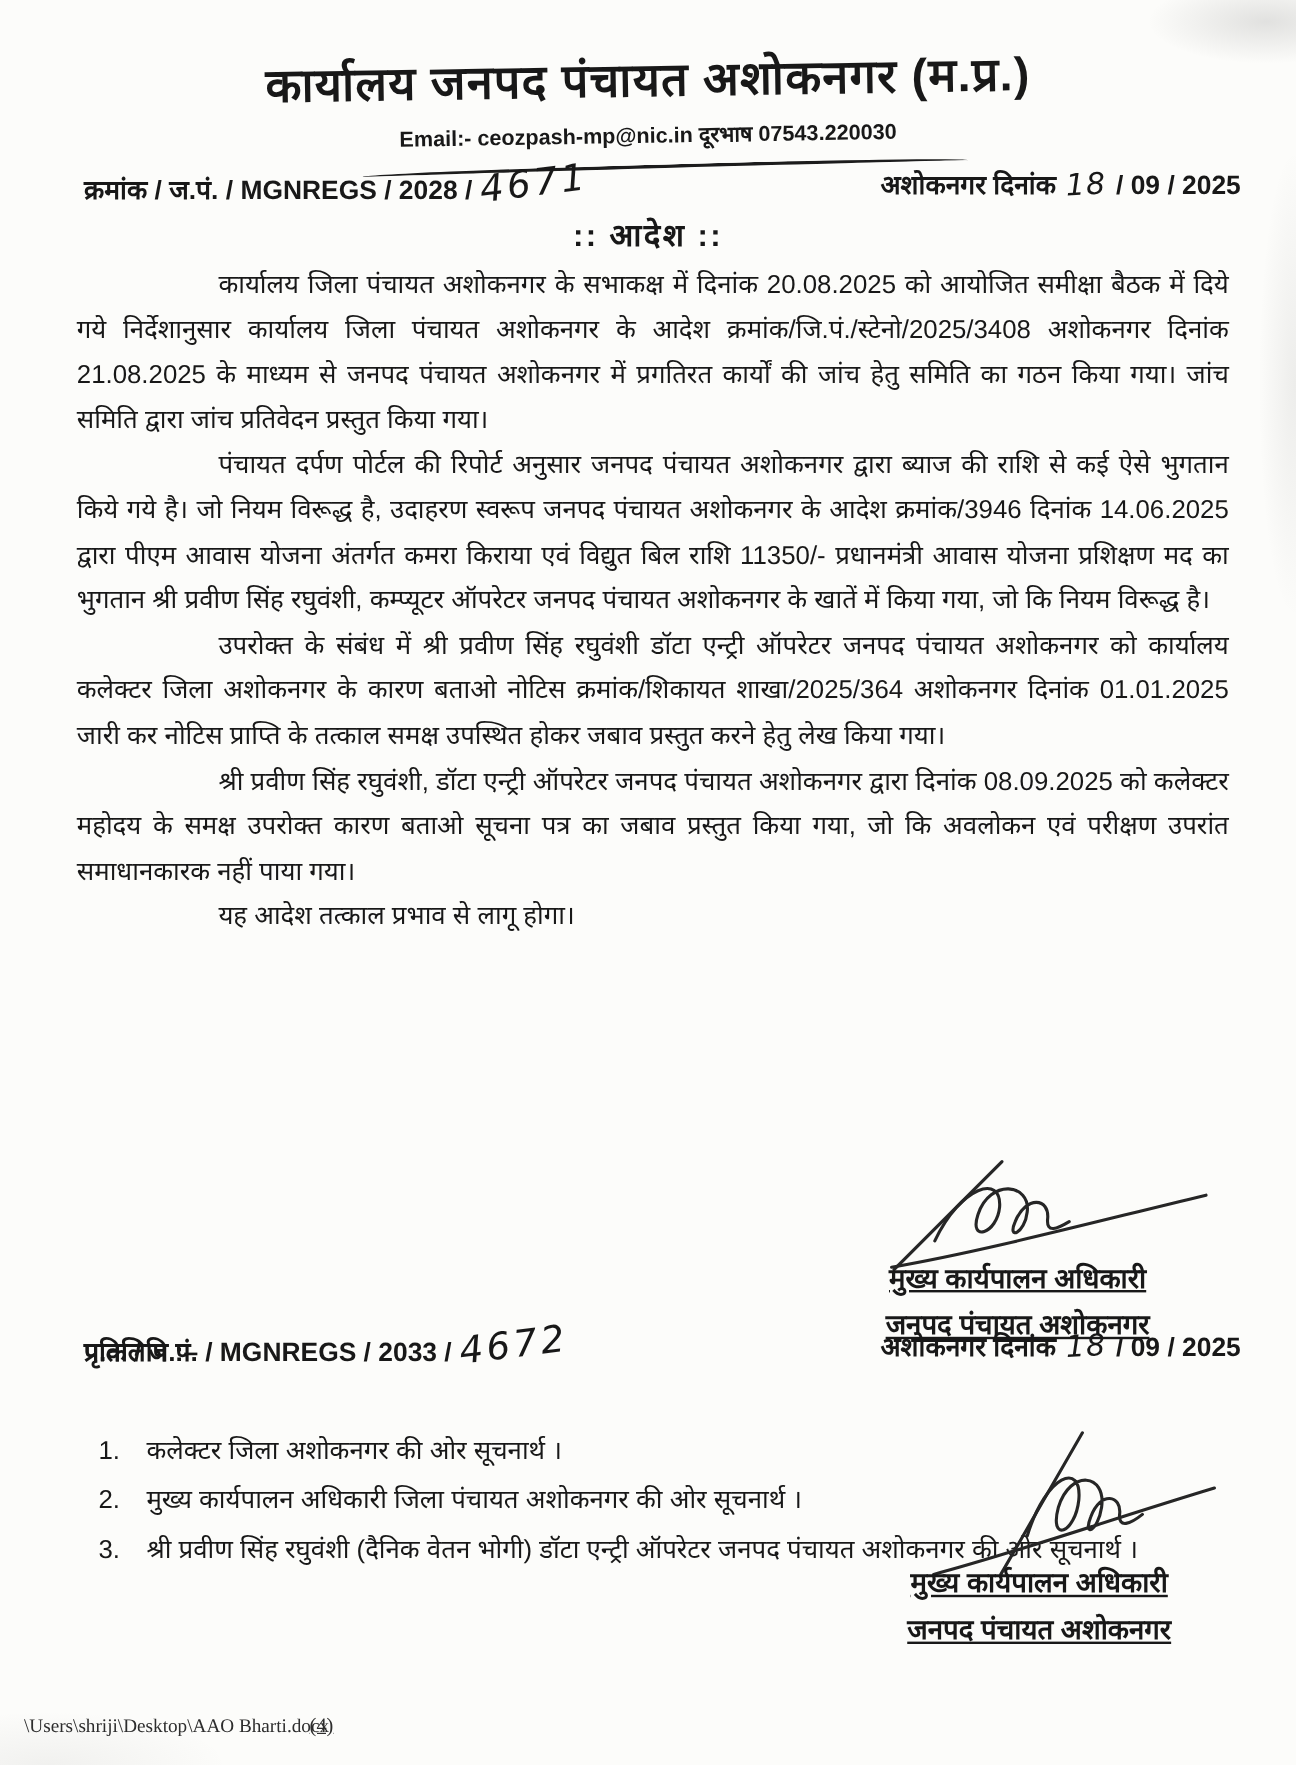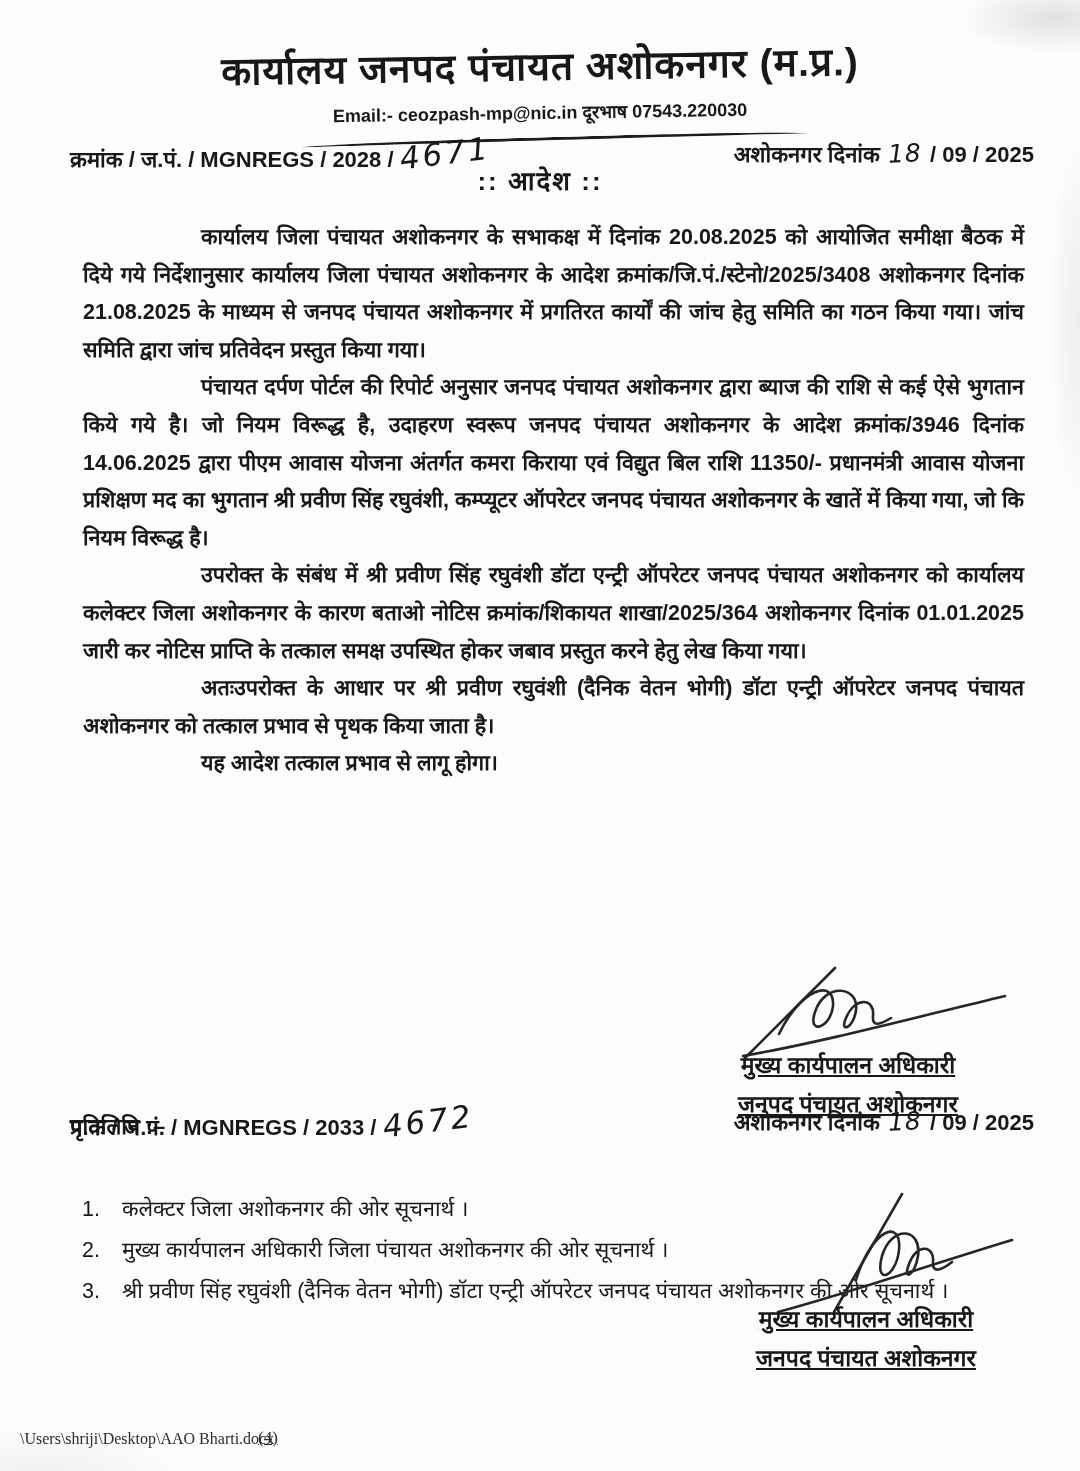--- a/index.html
+++ b/index.html
@@ -39,26 +39,26 @@
   .hand { font-family:"DejaVu Sans",sans-serif; font-style:italic; font-weight:400; }
   .hand-num {
     font-size:31px; letter-spacing:3px; display:inline-block;
     transform:rotate(-7deg) translateY(-3px);
   }
   .hand-date {
     font-size:25px; display:inline-block; transform:rotate(-3deg);
     letter-spacing:1px; padding:0 2px;
   }
   .order-heading {
-    position:absolute; top:162px; left:0; right:0; text-align:center;
+    position:absolute; top:177px; left:0; right:0; text-align:center;
     font-size:26px; font-weight:700; letter-spacing:2px;
   }
   .body-text {
-    position:absolute; top:219px; left:83px; right:56px;
-    font-size:21.5px; line-height:37.6px; text-align:justify; font-weight:700;
+    position:absolute; top:219px; left:64px; right:56px;
+    font-size:21.5px; line-height:37.6px; text-align:justify; font-weight:400;
   }
   .body-text p { margin:0; text-indent:118px; }
   .sig-block { position:absolute; text-align:center;text-decoration:underline; }
   .sig-block svg { display:block; margin:0 auto -16px; }
   .sig-label { font-size:23px; font-weight:700; line-height:39px; white-space:nowrap; }
   .sig1 { top:962px; left:648px; width:400px; }
   .sig2 { top:1188px; left:698px; width:336px; }
   .endorse-row {
     position:absolute; top:1106px; left:70px; right:46px;
     display:flex; justify-content:space-between; align-items:flex-start;
@@ -101,21 +101,21 @@
       <span>/ 09 / 2025</span>
     </span>
   </div>
 
   <div class="order-heading">:: आदेश ::</div>
 
   <div class="body-text">
     <p>कार्यालय जिला पंचायत अशोकनगर के सभाकक्ष में दिनांक 20.08.2025 को आयोजित समीक्षा बैठक में दिये गये निर्देशानुसार कार्यालय जिला पंचायत अशोकनगर के आदेश क्रमांक/जि.पं./स्टेनो/2025/3408 अशोकनगर दिनांक 21.08.2025 के माध्यम से जनपद पंचायत अशोकनगर में प्रगतिरत कार्यों की जांच हेतु समिति का गठन किया गया। जांच समिति द्वारा जांच प्रतिवेदन प्रस्तुत किया गया।</p>
     <p>पंचायत दर्पण पोर्टल की रिपोर्ट अनुसार जनपद पंचायत अशोकनगर द्वारा ब्याज की राशि से कई ऐसे भुगतान किये गये है। जो नियम विरूद्ध है, उदाहरण स्वरूप जनपद पंचायत अशोकनगर के आदेश क्रमांक/3946 दिनांक 14.06.2025 द्वारा पीएम आवास योजना अंतर्गत कमरा किराया एवं विद्युत बिल राशि 11350/- प्रधानमंत्री आवास योजना प्रशिक्षण मद का भुगतान श्री प्रवीण सिंह रघुवंशी, कम्प्यूटर ऑपरेटर जनपद पंचायत अशोकनगर के खातें में किया गया, जो कि नियम विरूद्ध है।</p>
     <p>उपरोक्त के संबंध में श्री प्रवीण सिंह रघुवंशी डॉटा एन्ट्री ऑपरेटर जनपद पंचायत अशोकनगर को कार्यालय कलेक्टर जिला अशोकनगर के कारण बताओ नोटिस क्रमांक/शिकायत शाखा/2025/364 अशोकनगर दिनांक 01.01.2025 जारी कर नोटिस प्राप्ति के तत्काल समक्ष उपस्थित होकर जबाव प्रस्तुत करने हेतु लेख किया गया।</p>
-    <p>अतःउपरोक्त के आधार पर श्री प्रवीण रघुवंशी (दैनिक वेतन भोगी) डॉटा एन्ट्री ऑपरेटर जनपद पंचायत अशोकनगर को तत्काल प्रभाव से पृथक किया जाता है।</p>
+    <p>श्री प्रवीण सिंह रघुवंशी, डॉटा एन्ट्री ऑपरेटर जनपद पंचायत अशोकनगर द्वारा दिनांक 08.09.2025 को कलेक्टर महोदय के समक्ष उपरोक्त कारण बताओ सूचना पत्र का जबाव प्रस्तुत किया गया, जो कि अवलोकन एवं परीक्षण उपरांत समाधानकारक नहीं पाया गया।</p>
     <p>यह आदेश तत्काल प्रभाव से लागू होगा।</p>
   </div>
 
   <div class="sig-block sig1">
     <svg width="330" height="100" viewBox="0 0 330 100">
       <path class="sig-stroke" d="M 62 96 L 152 6"></path>
       <path class="sig-stroke" d="M 96 72 C 118 26, 152 16, 150 44 C 148 66, 124 74, 132 50 C 142 20, 176 24, 173 48 C 171 66, 156 72, 163 56 C 172 34, 192 36, 190 54 C 189 66, 198 62, 208 56"></path>
       <path class="sig-stroke" d="M 60 94 C 140 80, 230 56, 322 34"></path>
     </svg>
     <div class="sig-label">मुख्य कार्यपालन अधिकारी</div>

